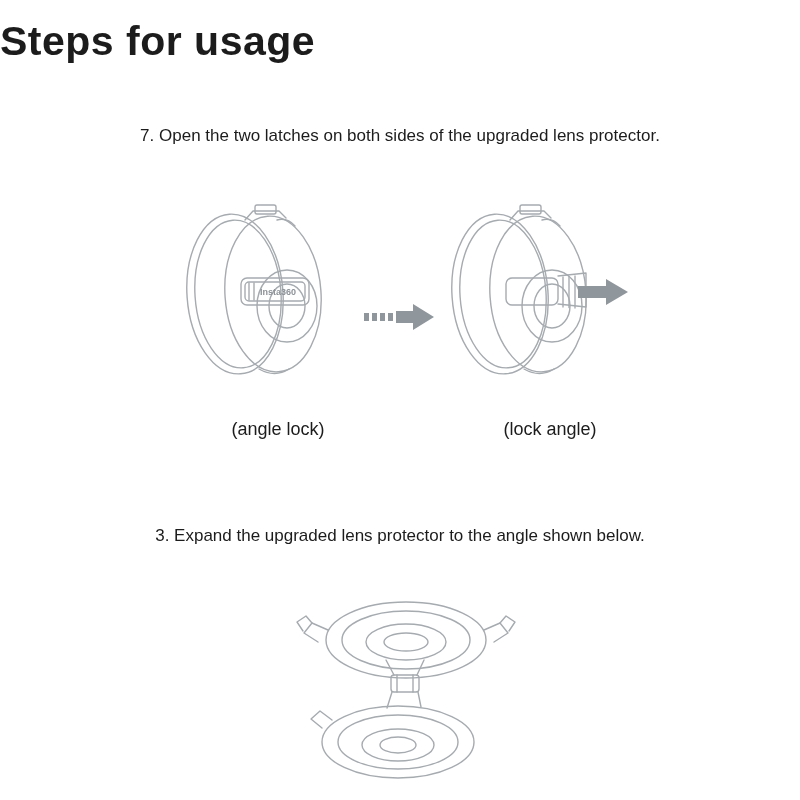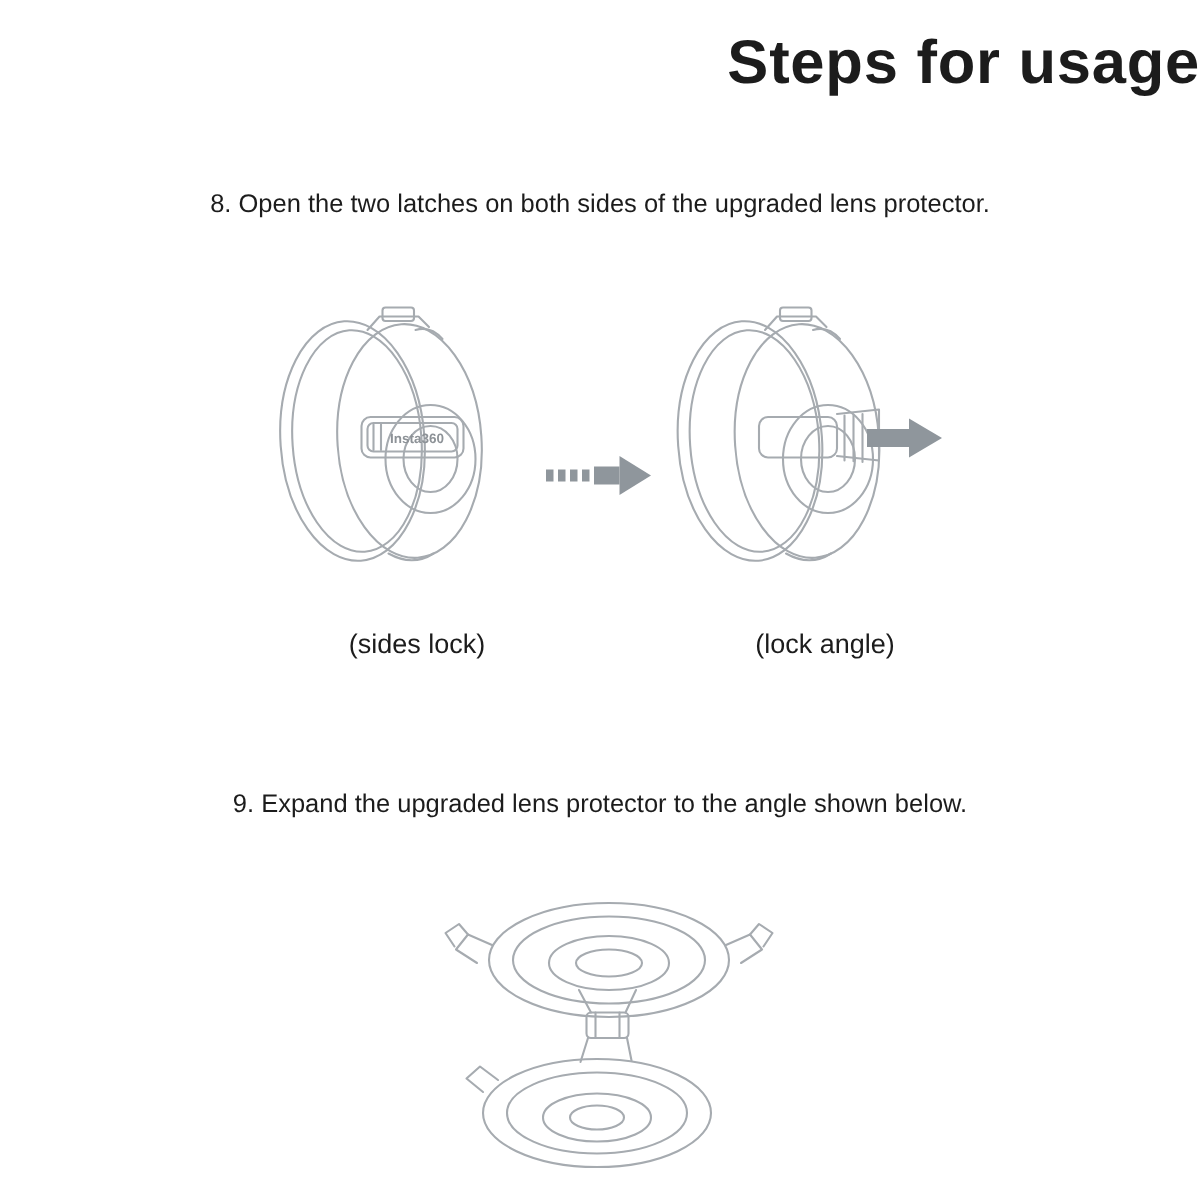--- a/index.html
+++ b/index.html
@@ -2,21 +2,21 @@
 <html style="--text: #1c1c1c; --line: #a6abb0; --arrow: #8f969c;"><head>
 <meta charset="utf-8">
 <style>
   html,body{margin:0;padding:0;background:#ffffff;}
   .page{
     position:relative;width:800px;height:800px;background:#ffffff;
     font-family:"Liberation Sans", sans-serif;overflow:hidden;
   }
   .title{
     position:absolute;top:18px;left:0;width:800px;margin:0;
-    text-align:right;font-size:41px;font-weight:600;
+    text-align:left;font-size:41px;font-weight:600;
     color:var(--text,#161616);letter-spacing:0.5px;
   }
   .step{
     position:absolute;left:0;width:800px;margin:0;text-align:center;
     font-size:17px;color:var(--text,#1c1c1c);
   }
   .step1{top:126px;}
   .step2{top:526px;}
   .caption{
     position:absolute;top:419px;width:220px;text-align:center;
@@ -37,21 +37,21 @@
     fill:#8d9297;stroke:none;
   }
 </style>
 </head>
 <body>
 
 <div class="page">
 
   <h1 class="title">Steps for usage</h1>
 
-  <p class="step step1">8. Open the two latches on both sides of the upgraded lens protector.</p>
+  <p class="step step1">7. Open the two latches on both sides of the upgraded lens protector.</p>
 
   <svg class="drawing svg-left" width="220" height="200" viewBox="0 0 220 200">
     <g class="ink">
 
       <ellipse cx="60" cy="100" rx="48" ry="80" transform="rotate(-4 60 100)"></ellipse>
       <ellipse cx="63" cy="100" rx="43" ry="74" transform="rotate(-4 63 100)"></ellipse>
 
       <ellipse cx="98" cy="100" rx="48" ry="78" transform="rotate(-4 98 100)"></ellipse>
 
       <ellipse cx="112" cy="112" rx="30" ry="36"></ellipse>
@@ -98,24 +98,24 @@
       <rect x="64" y="84" width="52" height="27" rx="6"></rect>
       <path d="M116 82 l28 -3 v34 l-28 -3"></path>
       <path d="M121 83 v30 M127 82.5 v31 M133 82 v32"></path>
     </g>
     <g class="solid">
       <rect x="136" y="92" width="28" height="12"></rect>
       <polygon points="164,85 186,98 164,111"></polygon>
     </g>
   </svg>
 
-  <span class="caption caption-left">(sides lock)</span>
+  <span class="caption caption-left">(angle lock)</span>
   <span class="caption caption-right">(lock angle)</span>
 
-  <p class="step step2">9. Expand the upgraded lens protector to the angle shown below.</p>
+  <p class="step step2">3. Expand the upgraded lens protector to the angle shown below.</p>
 
   <svg class="drawing svg-bottom" width="230" height="220" viewBox="0 0 230 220">
     <g class="ink">
       <ellipse cx="118" cy="58" rx="80" ry="38"></ellipse>
       <ellipse cx="118" cy="58" rx="64" ry="29"></ellipse>
       <ellipse cx="118" cy="60" rx="40" ry="18"></ellipse>
       <ellipse cx="118" cy="60" rx="22" ry="9"></ellipse>
 
       <path d="M40 48 l-16 -7 l-8 10 l14 9"></path>
       <path d="M24 41 l-6 -7 l-9 6 l6 9"></path>

